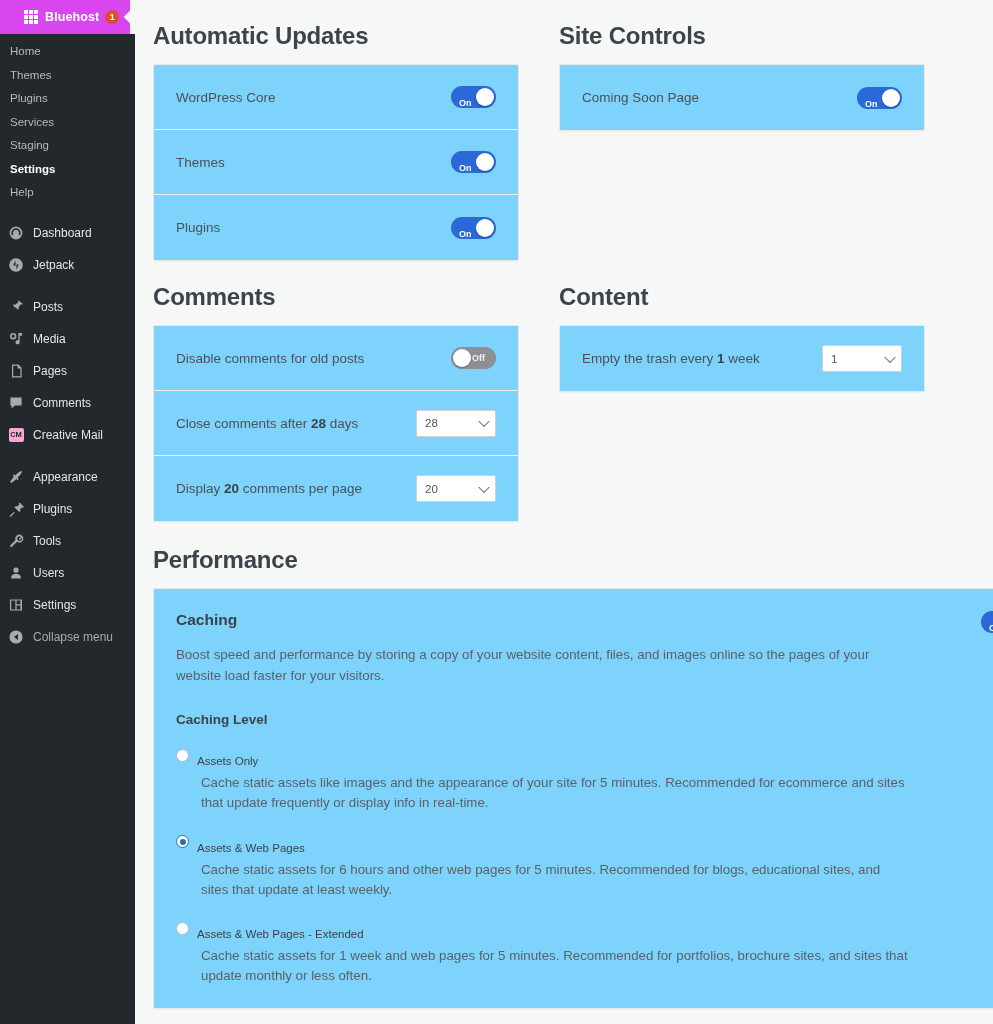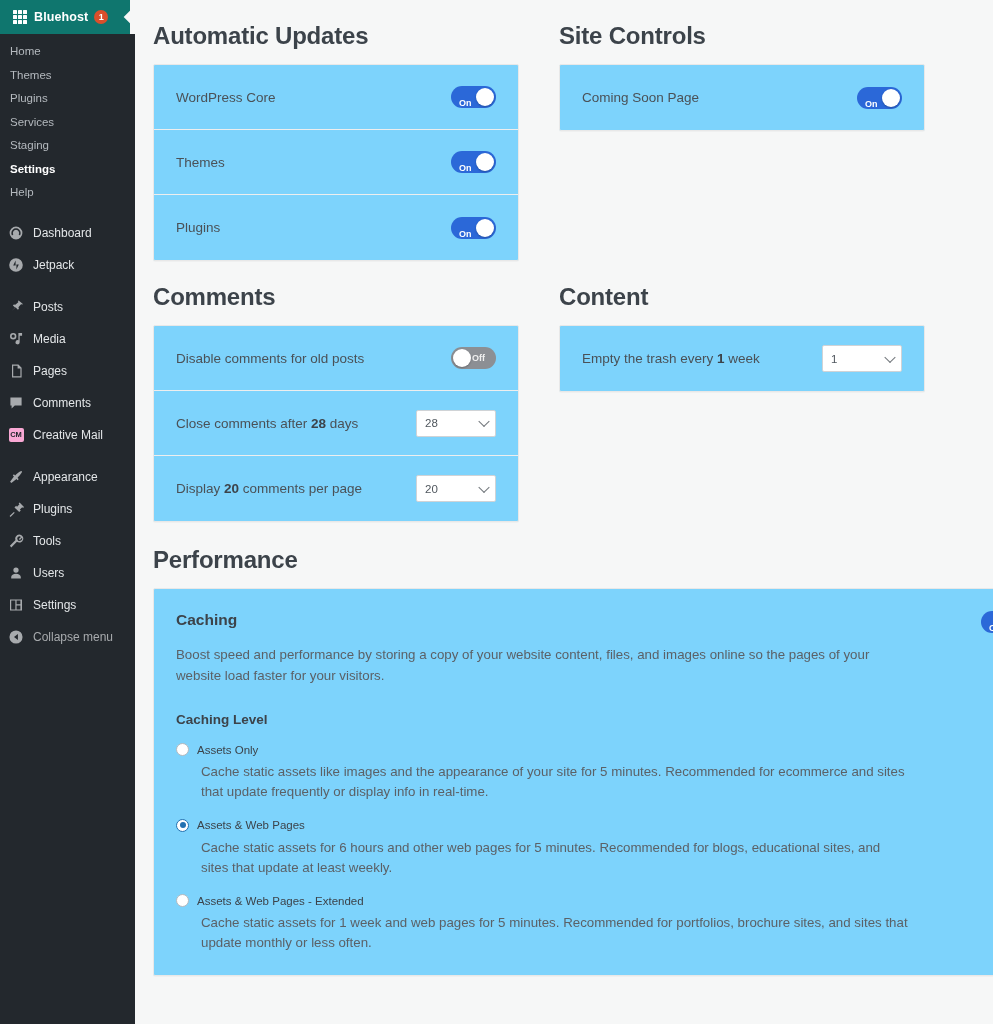--- a/index.html
+++ b/index.html
@@ -15,23 +15,23 @@
   
   .sidebar {
     width: 135px; min-width: 135px; height: 1024px;
     background: #23282d;
     position: relative;
     padding-bottom: 10px;
   }
   .bh-bar {
     position: relative;
     height: 34px;
-    background: #0f766e;
+    background: #d946ef;
     display: flex; align-items: center;
-    padding-left: 13px;
+    padding-left: 24px;
     overflow: hidden;
   }
   .bh-grid { width: 14px; height: 14px; display: grid; grid-template-columns: repeat(3,1fr); grid-template-rows: repeat(3,1fr); gap: 1.5px; margin-right: 7px; }
   .bh-grid i { background: #fff; display: block; border-radius: 0.5px; }
   .bh-title { color: #fff; font-size: 12.5px; font-weight: 600; letter-spacing: .1px; }
   .bh-badge {
     margin-left: 6px; background: #d94f2b; color: #fff;
     font-size: 9px; font-weight: 700;
     width: 14px; height: 14px; border-radius: 50%;
     display: inline-flex; align-items: center; justify-content: center;
@@ -148,21 +148,21 @@
     width: 13px; height: 13px; border-radius: 50%;
     border: 1px solid #b4b9be; background: #fff; flex: none;
     margin-right: 8px; position: relative; cursor: pointer;
   }
   .radio.checked { border-color: #2271b1; }
   .radio.checked::after {
     content: ""; position: absolute; left: 50%; top: 50%;
     width: 6px; height: 6px; border-radius: 50%; background: #2271b1;
     transform: translate(-50%,-50%);
   }
-  .radio-label { font-size: 11.5px; color: #3c434a; font-weight: 500; }
+  .radio-label { font-size: 11.5px; color: #3c434a; font-weight: 500; margin-top: 12px; }
   .radio-desc {
     font-size: 13.3px; color: #5b6167; line-height: 1.52;
     margin: 6px 0 0 25px; max-width: 710px;
   }
 </style>
 </head>
 <body>
 
 <div class="page">
 

